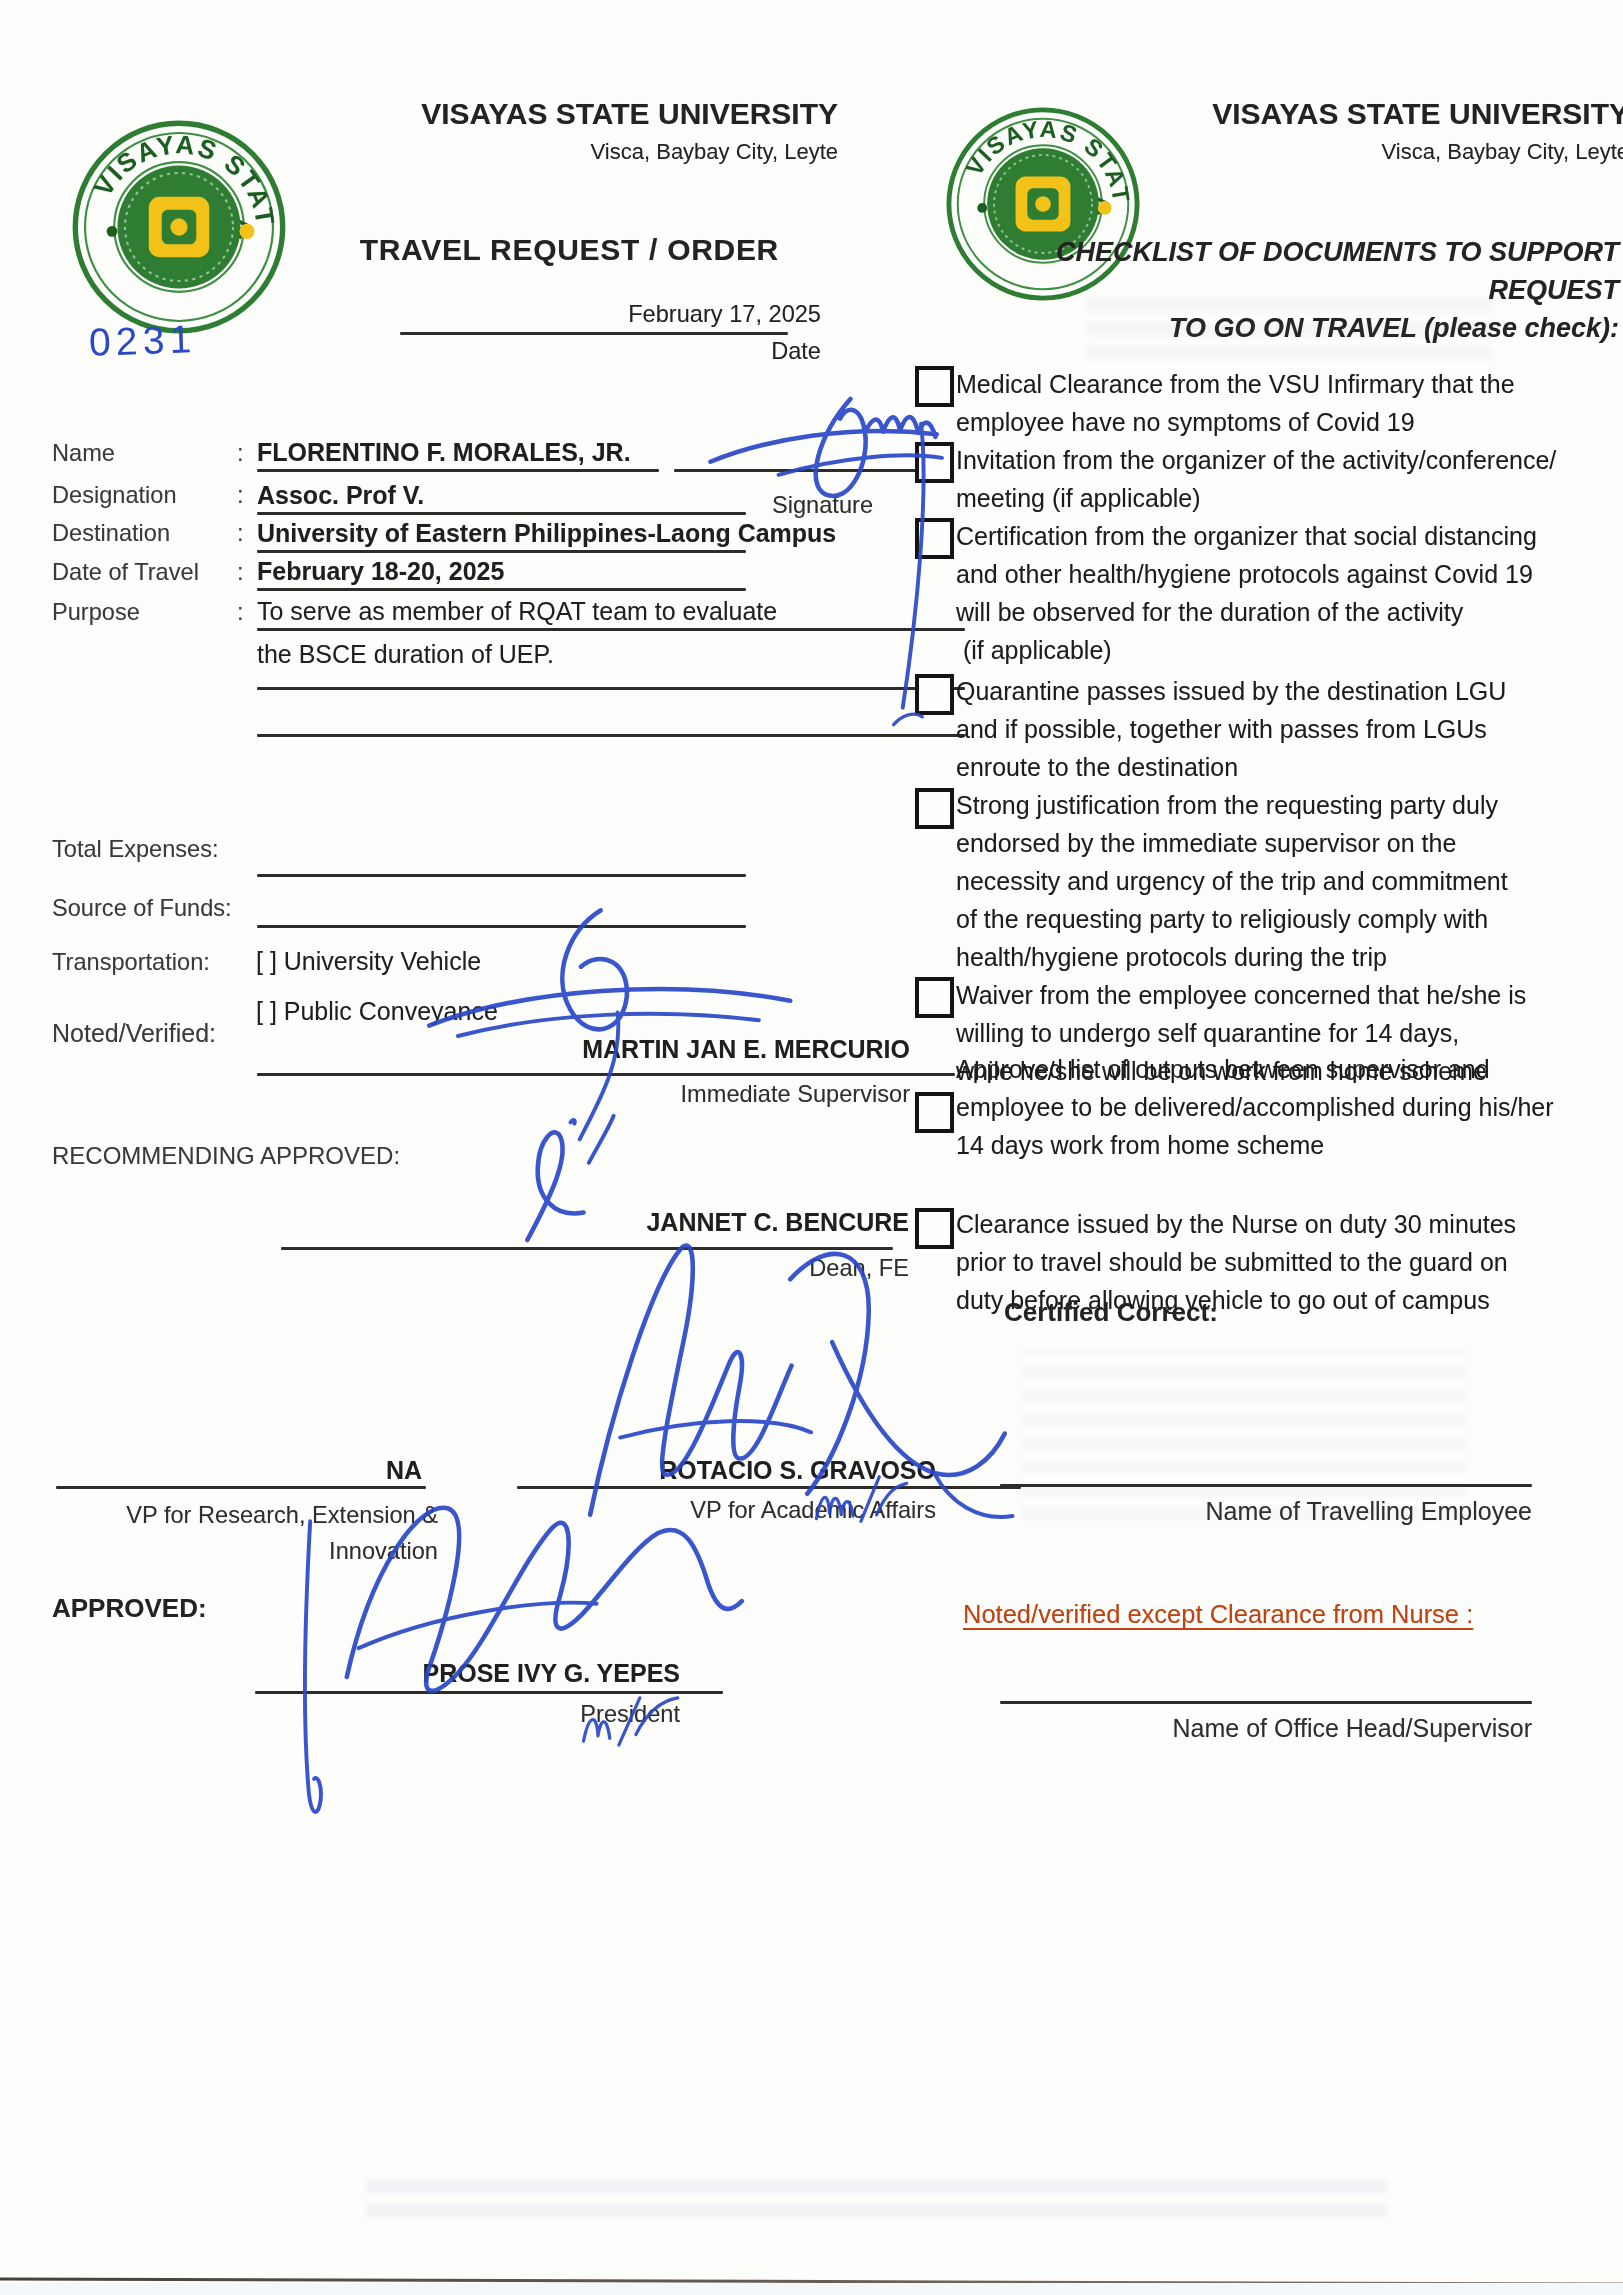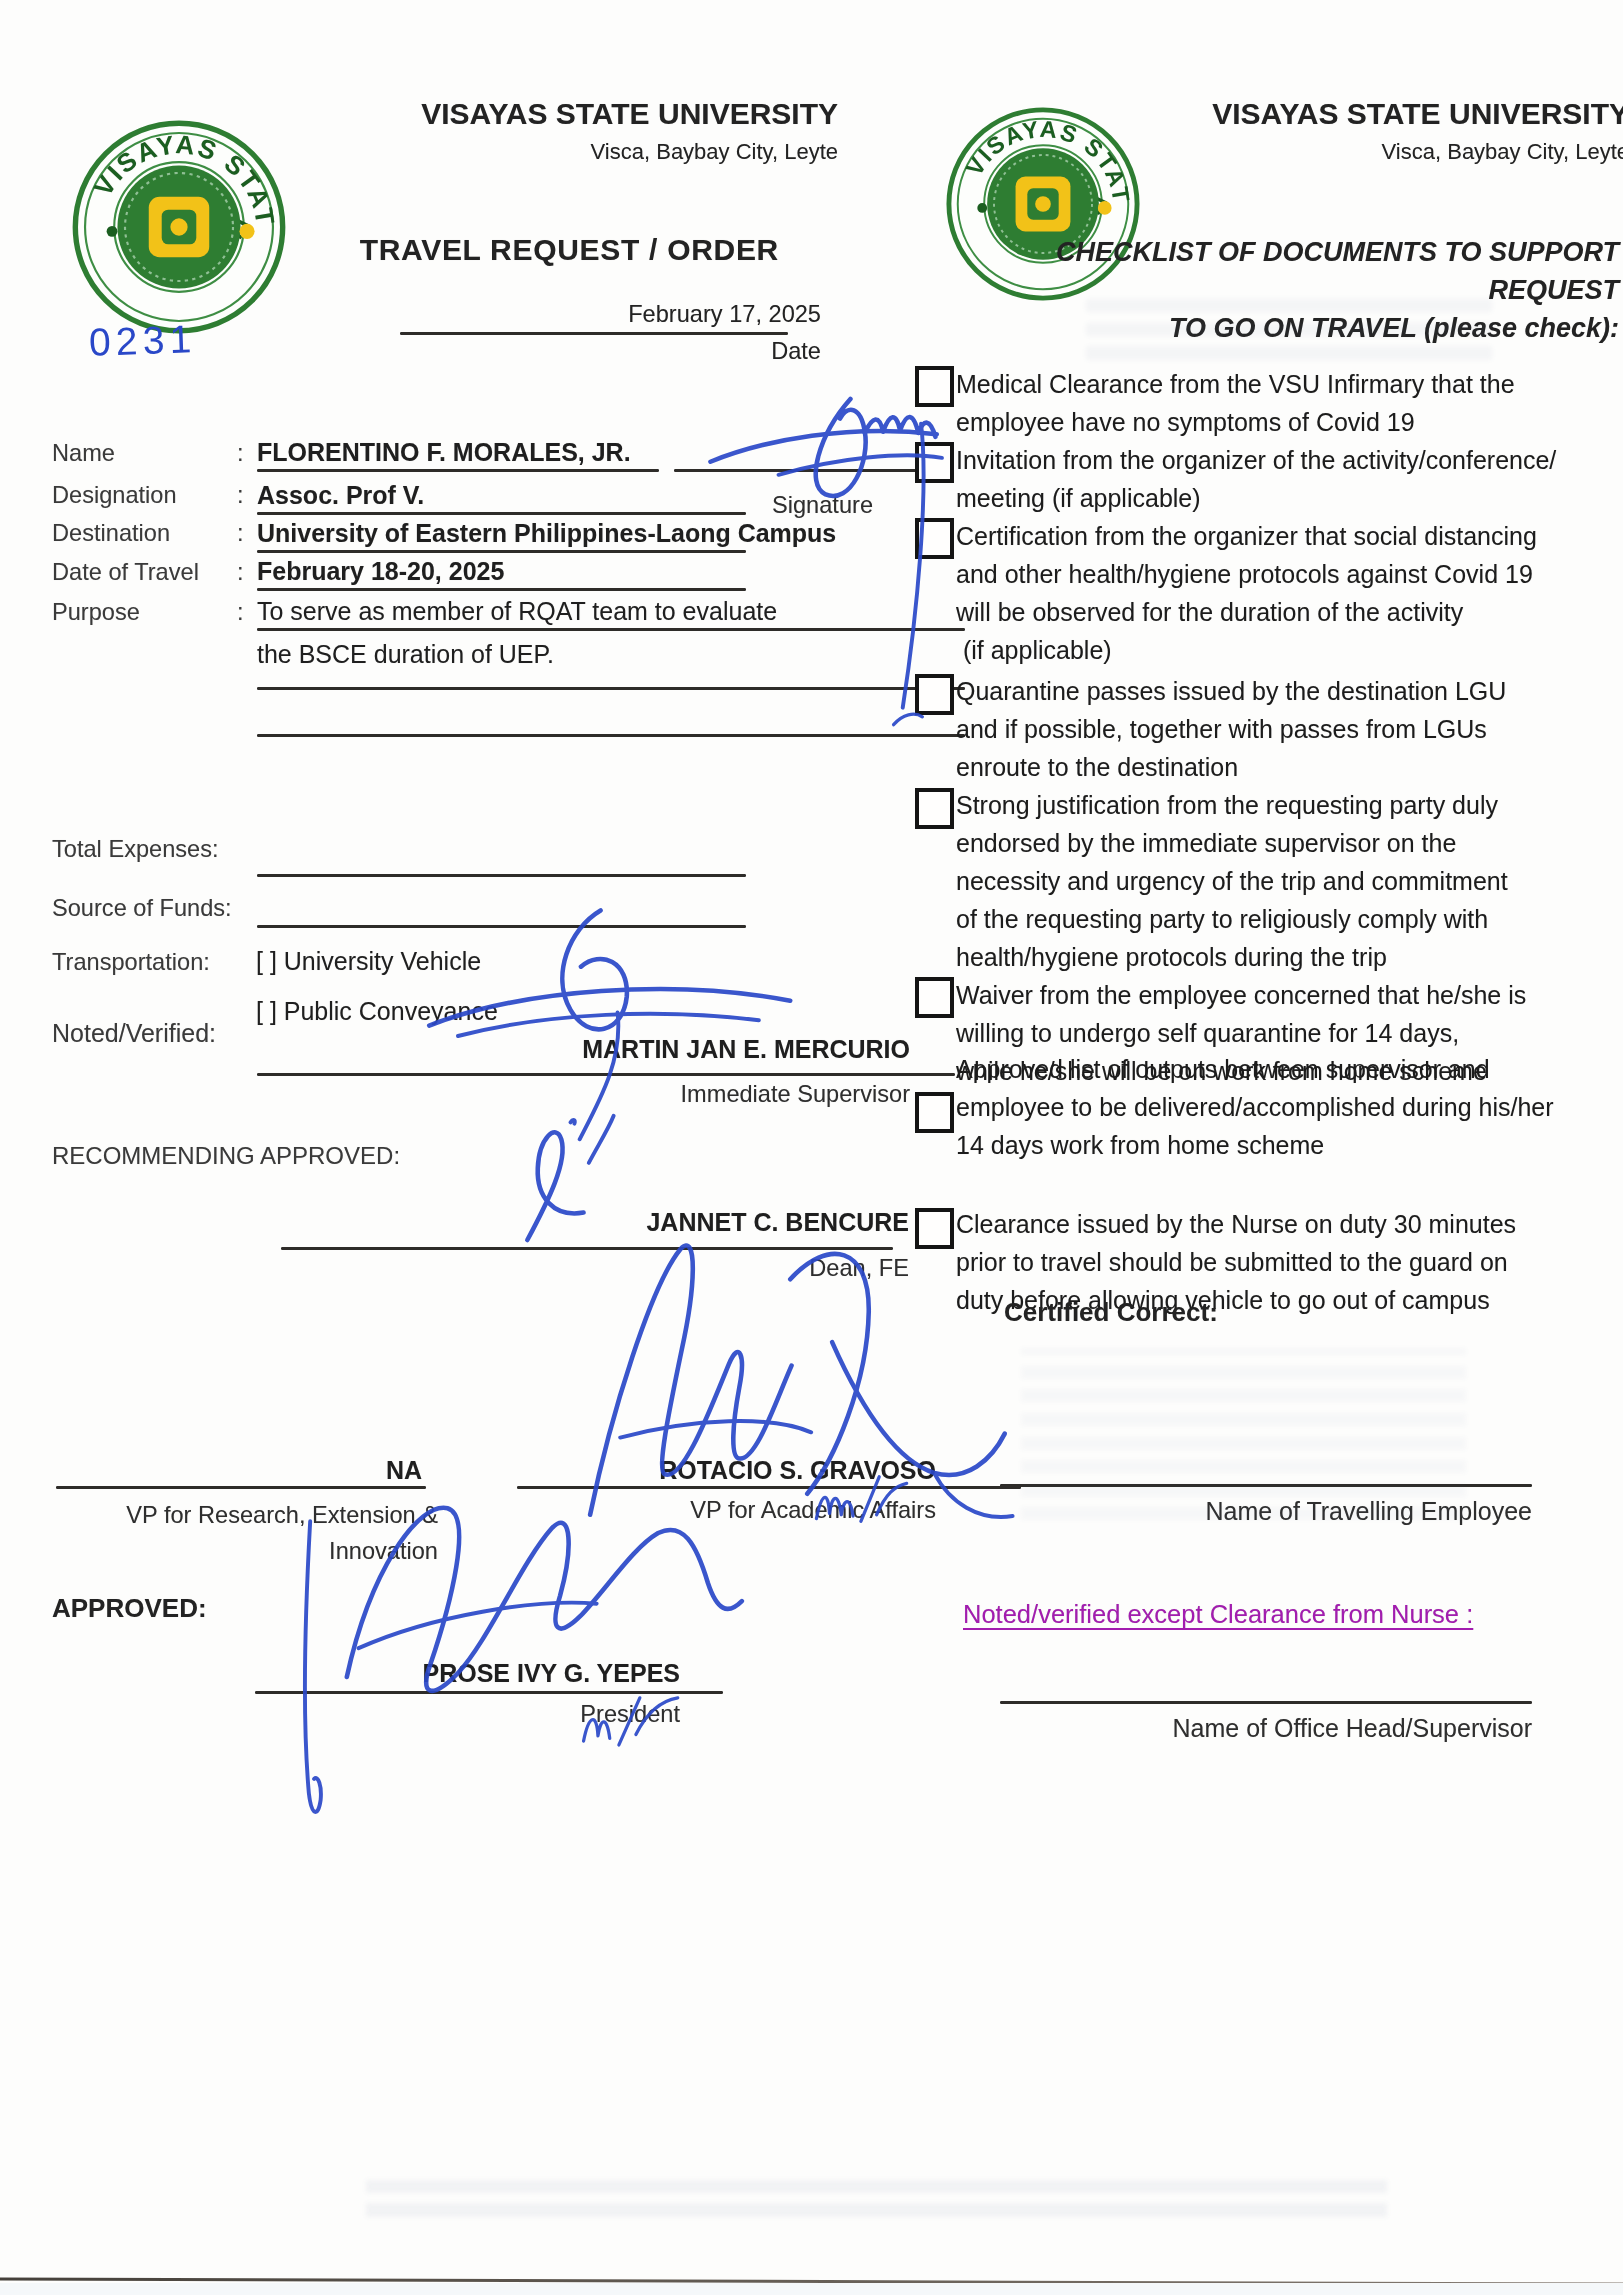--- a/index.html
+++ b/index.html
@@ -193,21 +193,21 @@
 employee to be delivered/accomplished during his/her
 14 days work from home scheme</div>
   <div class="abs pre checklist-item" style="left:956px;top:1205px;width:654px;">Clearance issued by the Nurse on duty 30 minutes
 prior to travel should be submitted to the guard on
 duty before allowing vehicle to go out of campus</div>
 
   <div class="abs b" style="left:1004px;top:1297px;font-size:26px;">Certified Correct:</div>
   <div class="line" style="left:1000px;top:1484px;width:532px;"></div>
   <div class="abs ctr cap" style="left:1000px;top:1497px;width:532px;font-size:25px;">Name of Travelling Employee</div>
 
-  <div class="abs ul-text" style="left:963px;top:1600px;font-size:25.5px;color:#a21caf;">Noted/verified except Clearance from Nurse :</div>
+  <div class="abs ul-text" style="left:963px;top:1600px;font-size:25.5px;color:#c2410c;">Noted/verified except Clearance from Nurse :</div>
 
   <div class="line" style="left:1000px;top:1701px;width:532px;"></div>
   <div class="abs ctr cap" style="left:1000px;top:1714px;width:532px;font-size:25px;">Name of Office Head/Supervisor</div>
 
   <div class="ghost" style="left:1086px;top:298px;width:406px;height:72px;"></div>
   <div class="ghost" style="left:1021px;top:1348px;width:445px;height:183px;opacity:.07;"></div>
   <div class="ghost" style="left:366px;top:2175px;width:1021px;height:52px;opacity:.13;"></div>
 
   <svg class="ink-layer" width="1623" height="2295" viewBox="0 0 2481 3509">
     <g stroke="#2a48c8" stroke-width="7" fill="none" stroke-linecap="round" stroke-linejoin="round" opacity="0.92">

